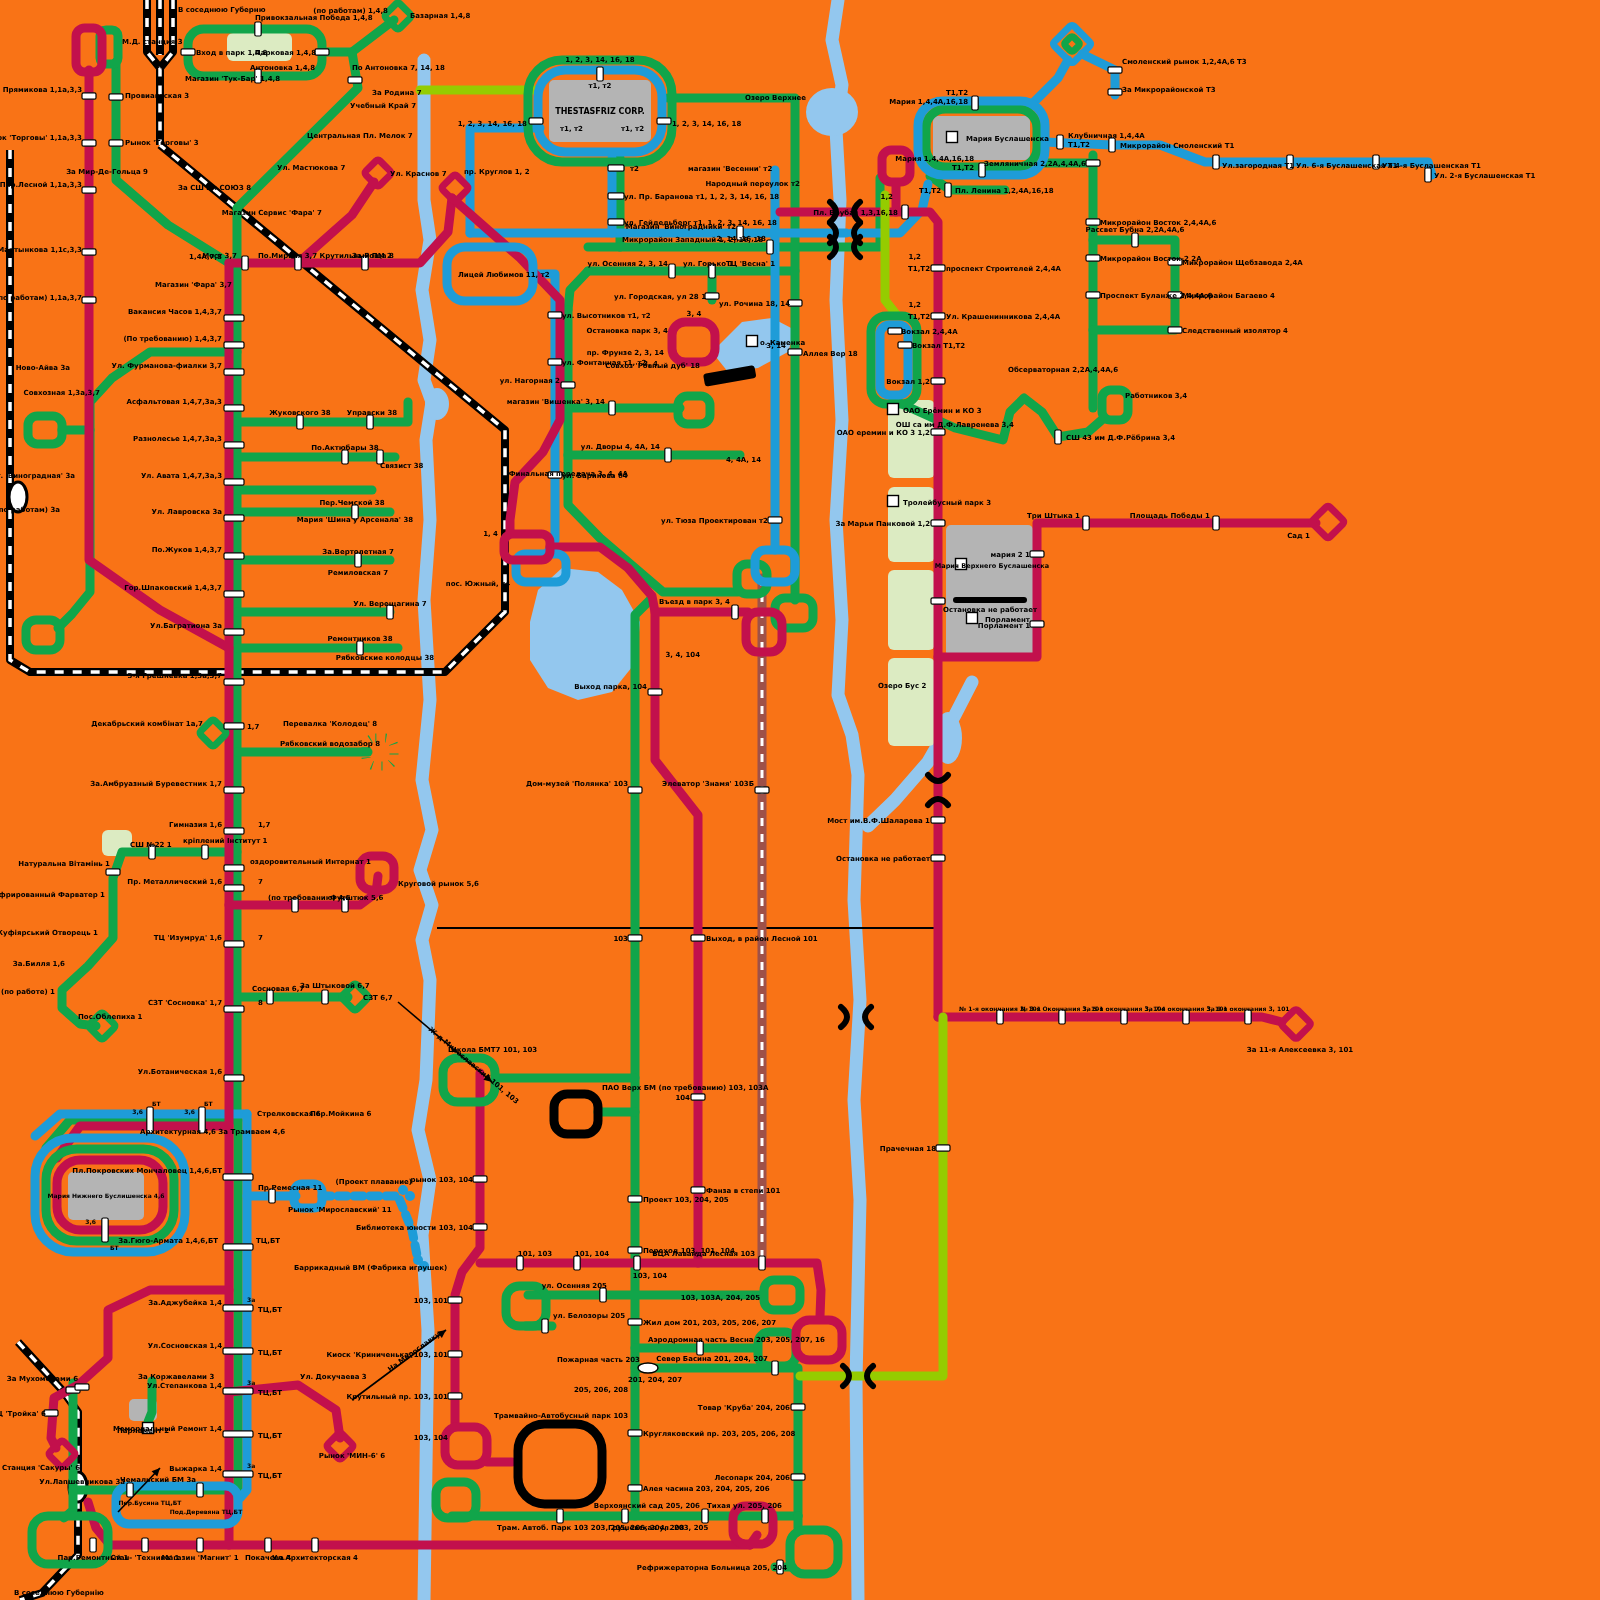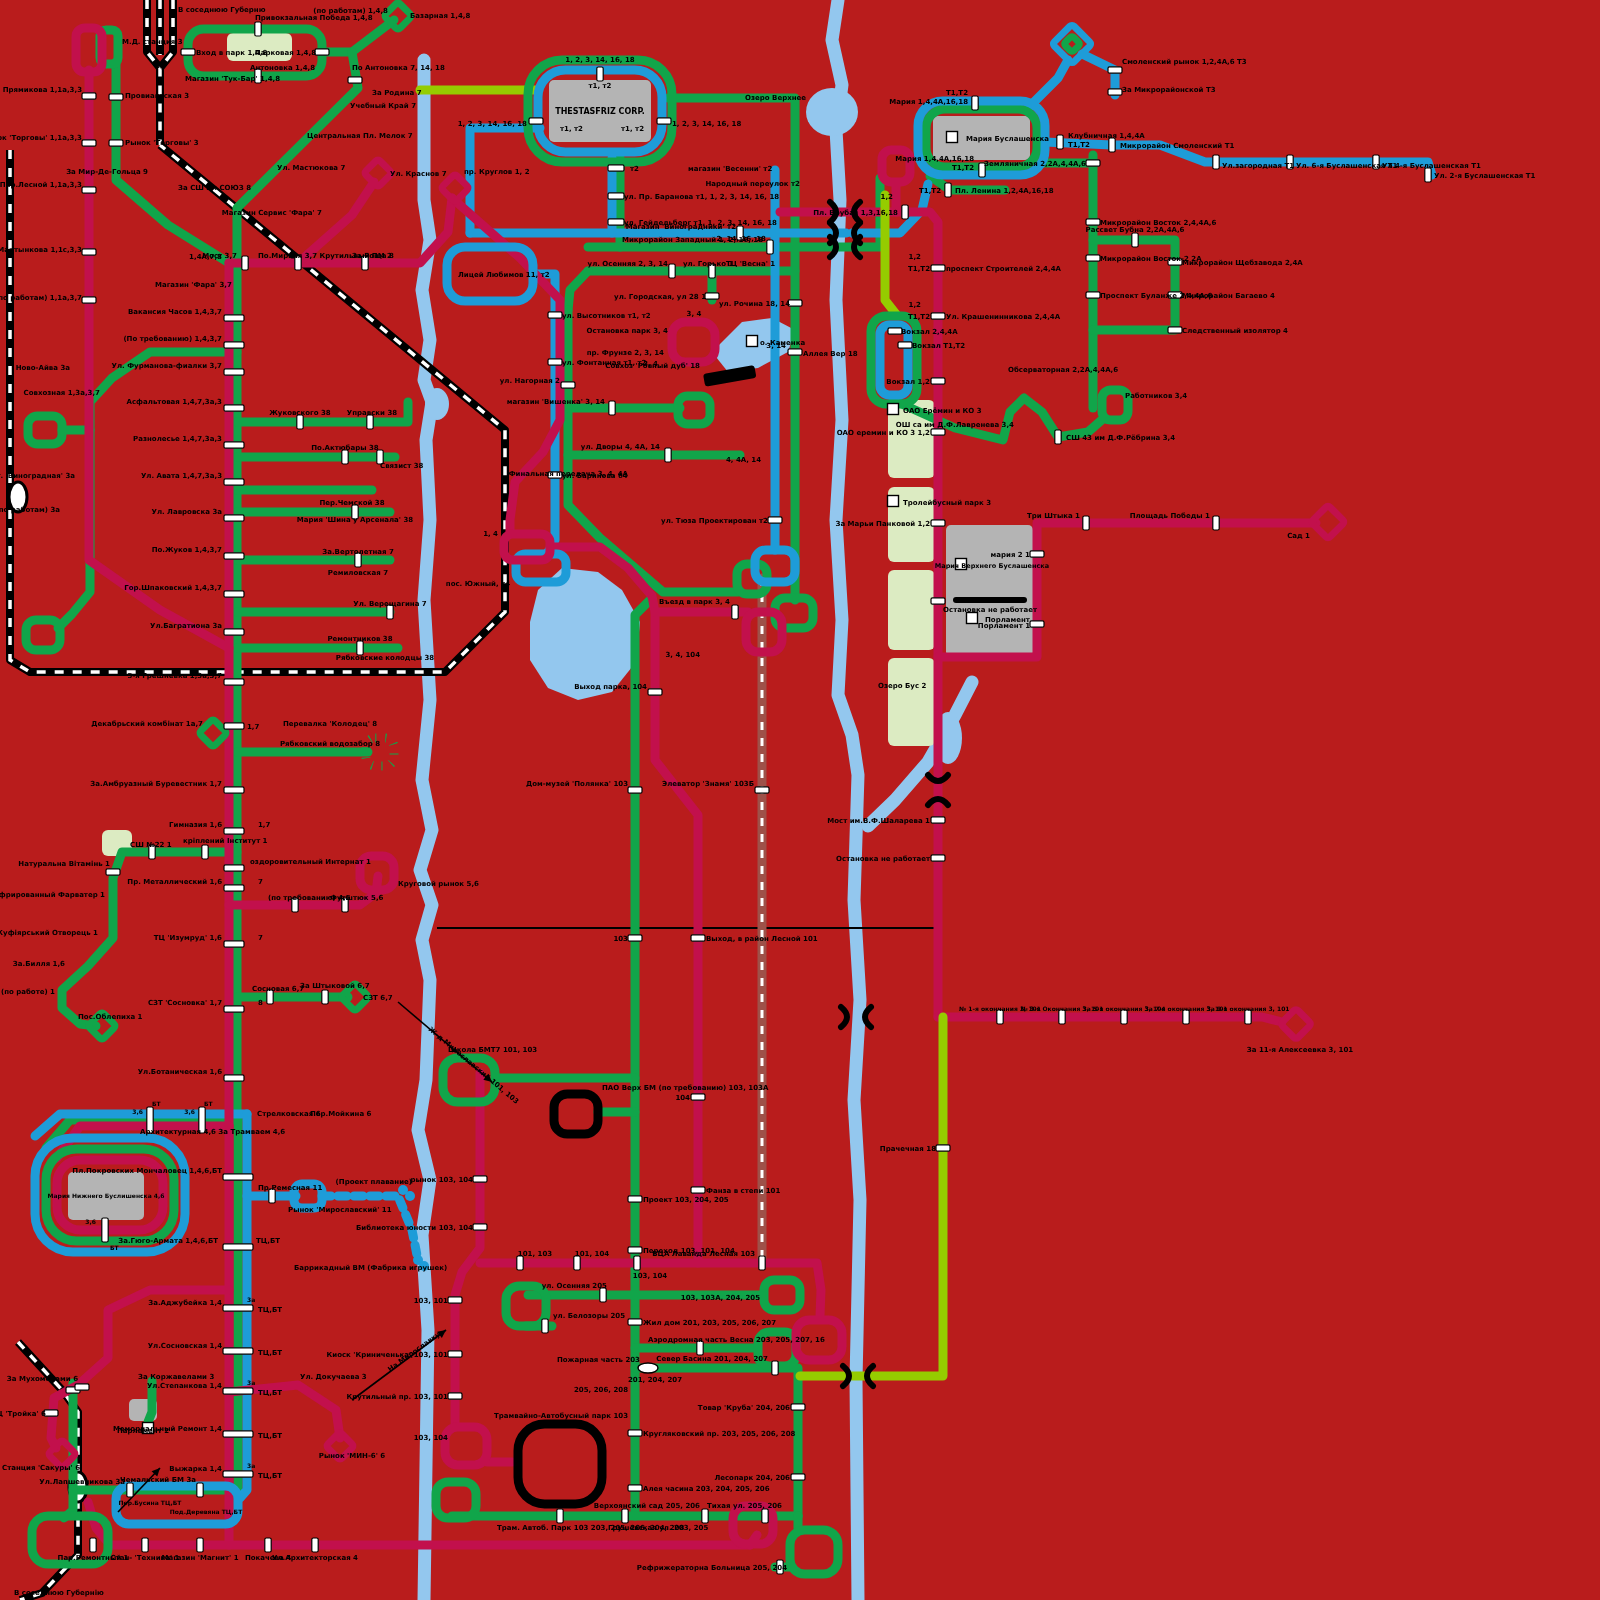--- a/index.html
+++ b/index.html
@@ -1,16 +1,16 @@
 <!DOCTYPE html>
 <html><head>
 <meta charset="utf-8">
 <style>
   html,body{margin:0;padding:0;background:#fff;}
-  #wrap{width:1600px;height:1600px;position:relative;background:#b91c1c;overflow:hidden;}
+  #wrap{width:1600px;height:1600px;position:relative;background:#f97316;overflow:hidden;}
   svg{display:block;}
   text{font-family:"DejaVu Sans",sans-serif;font-weight:bold;fill:#000;}
 </style>
 </head>
 <body>
 
 <div id="wrap">
   <svg id="map" width="1600" height="1600" viewBox="0 0 1600 1600" xmlns="http://www.w3.org/2000/svg">
       <polyline points="424,60 424,200 430,240 422,290 430,340 424,380 432,402 426,440 430,520 424,600 430,700 422,780 432,830 420,870 432,905 422,940 430,980 426,1080 418,1130 430,1180 422,1235 428,1330 424,1600" fill="none" stroke="#93c7ee" stroke-width="13" stroke-linejoin="round" stroke-linecap="round"></polyline>
       <polyline points="838,0 832,40 842,85 836,130 840,200 836,300 842,420 836,520 842,620 838,695 852,735 858,775 854,900 860,1000 854,1100 860,1200 856,1380 858,1600" fill="none" stroke="#93c7ee" stroke-width="13" stroke-linejoin="round" stroke-linecap="round"></polyline>

